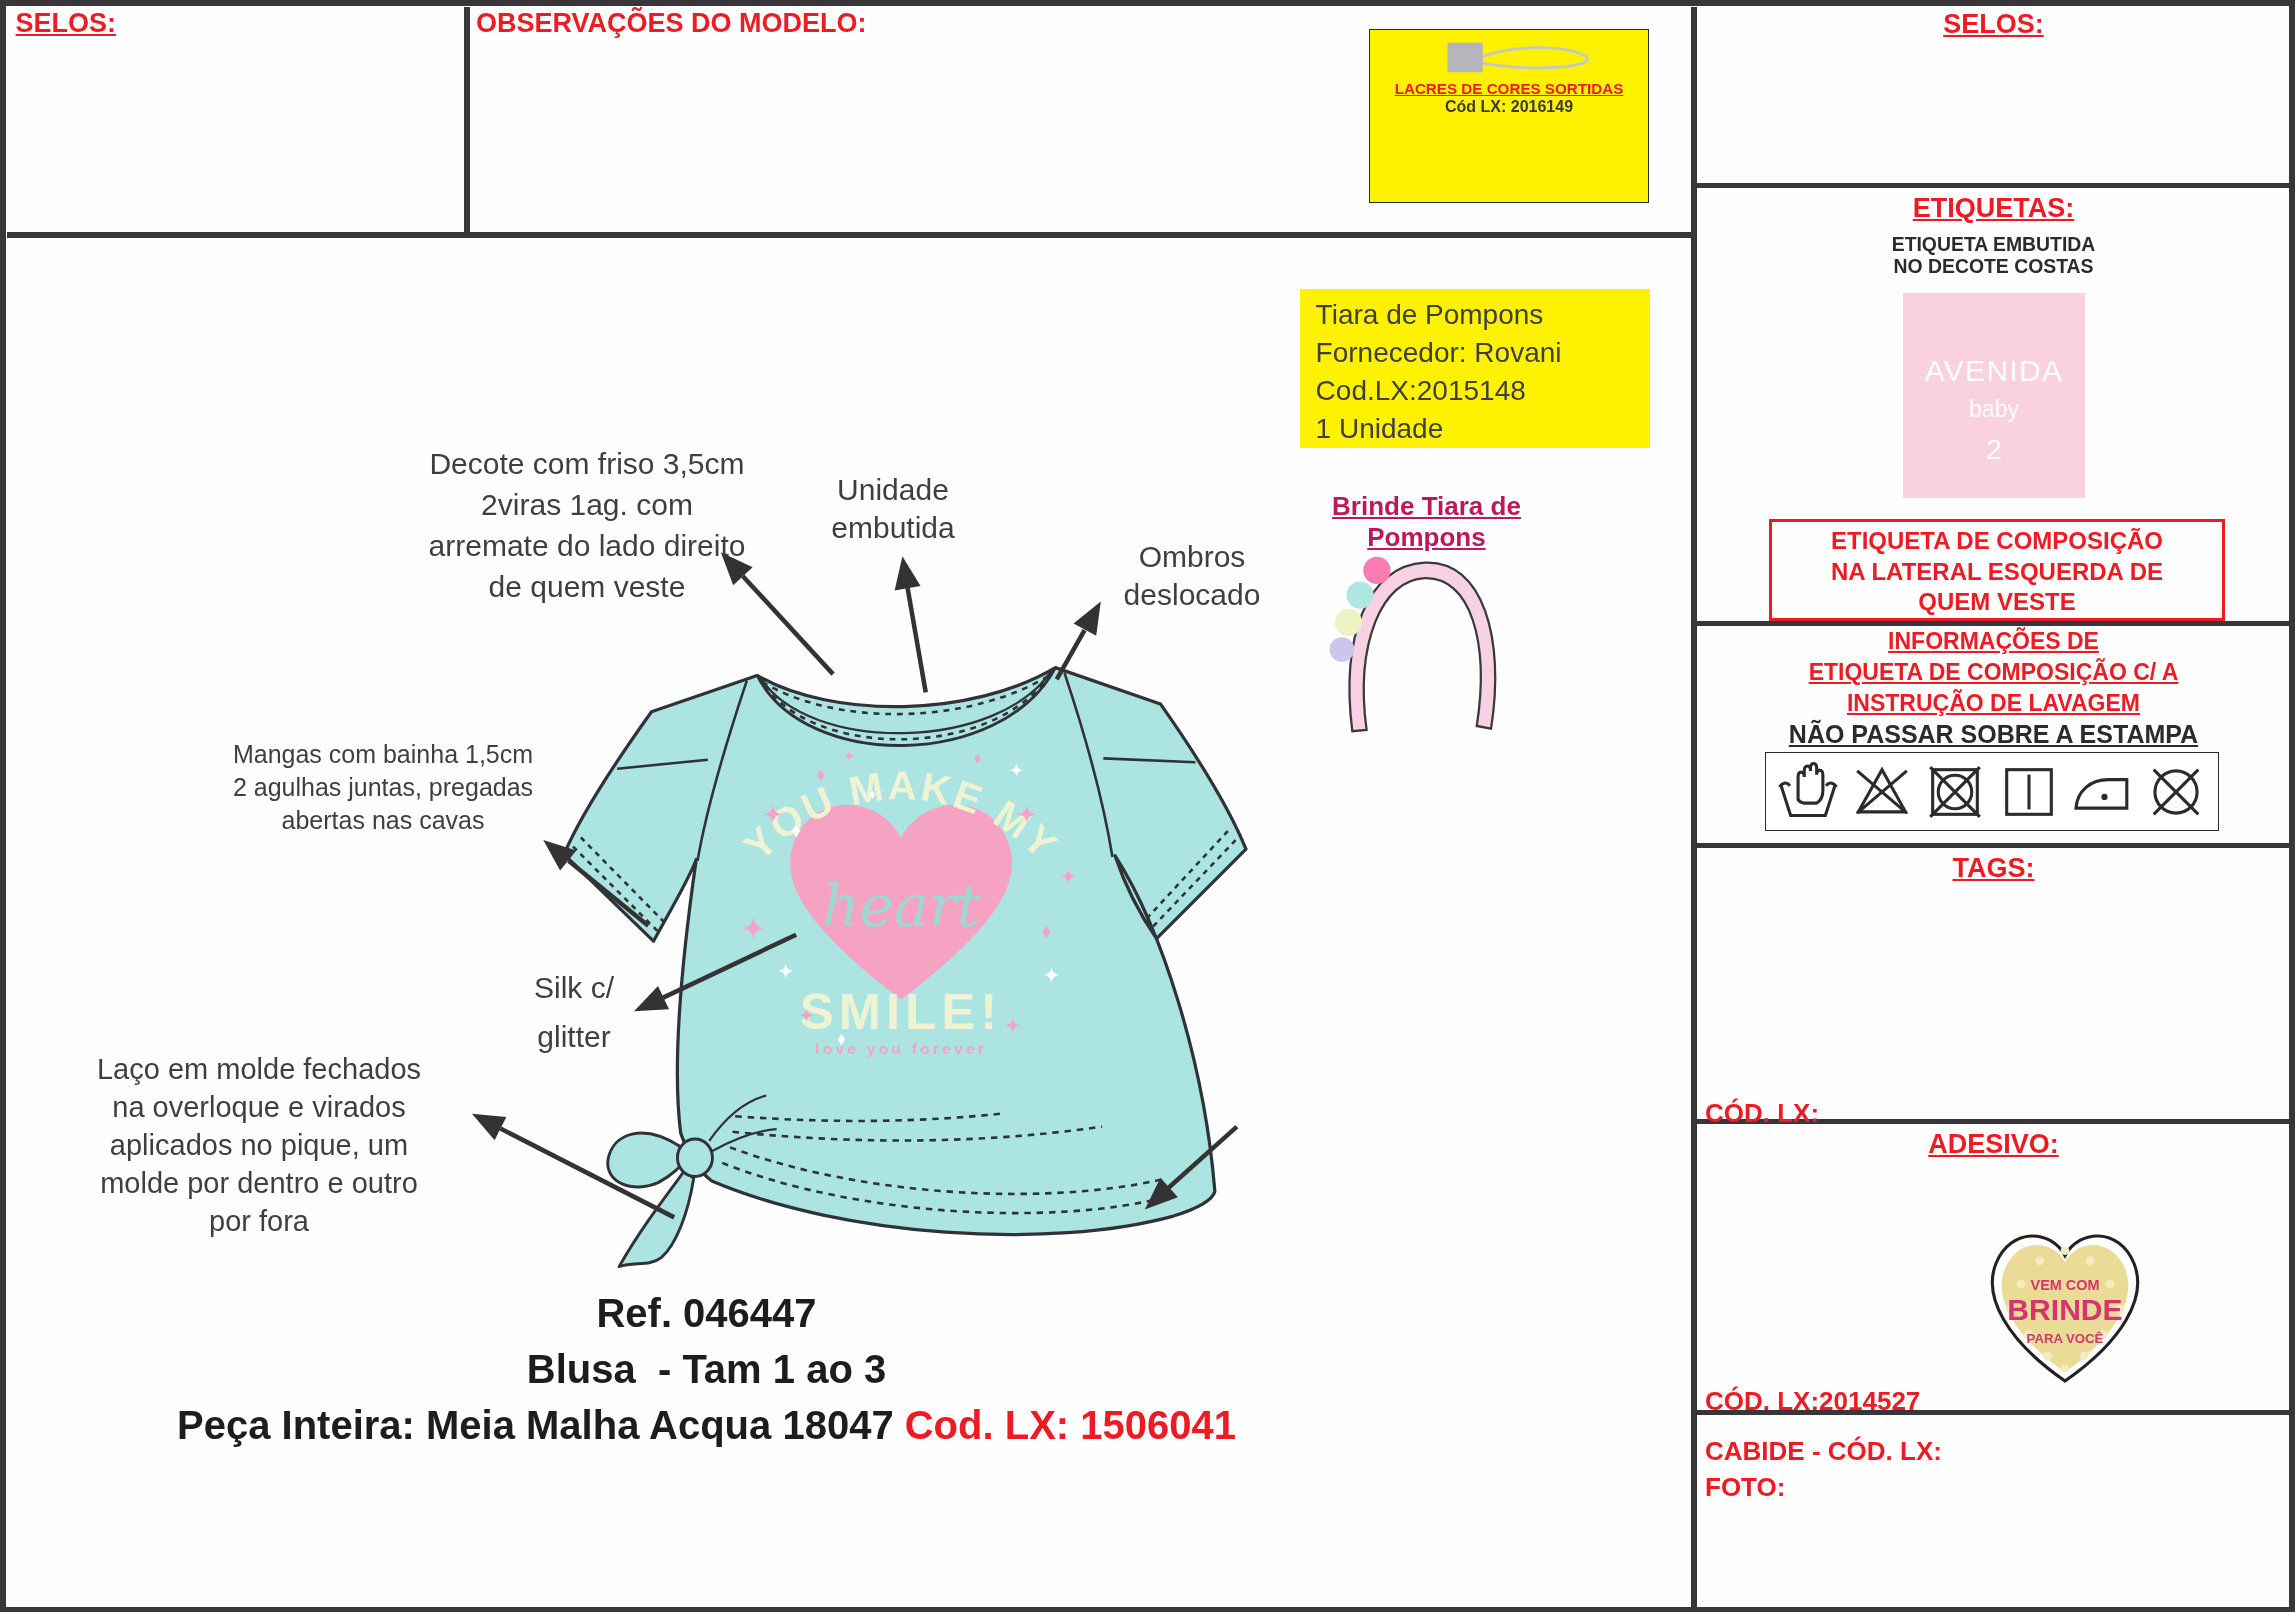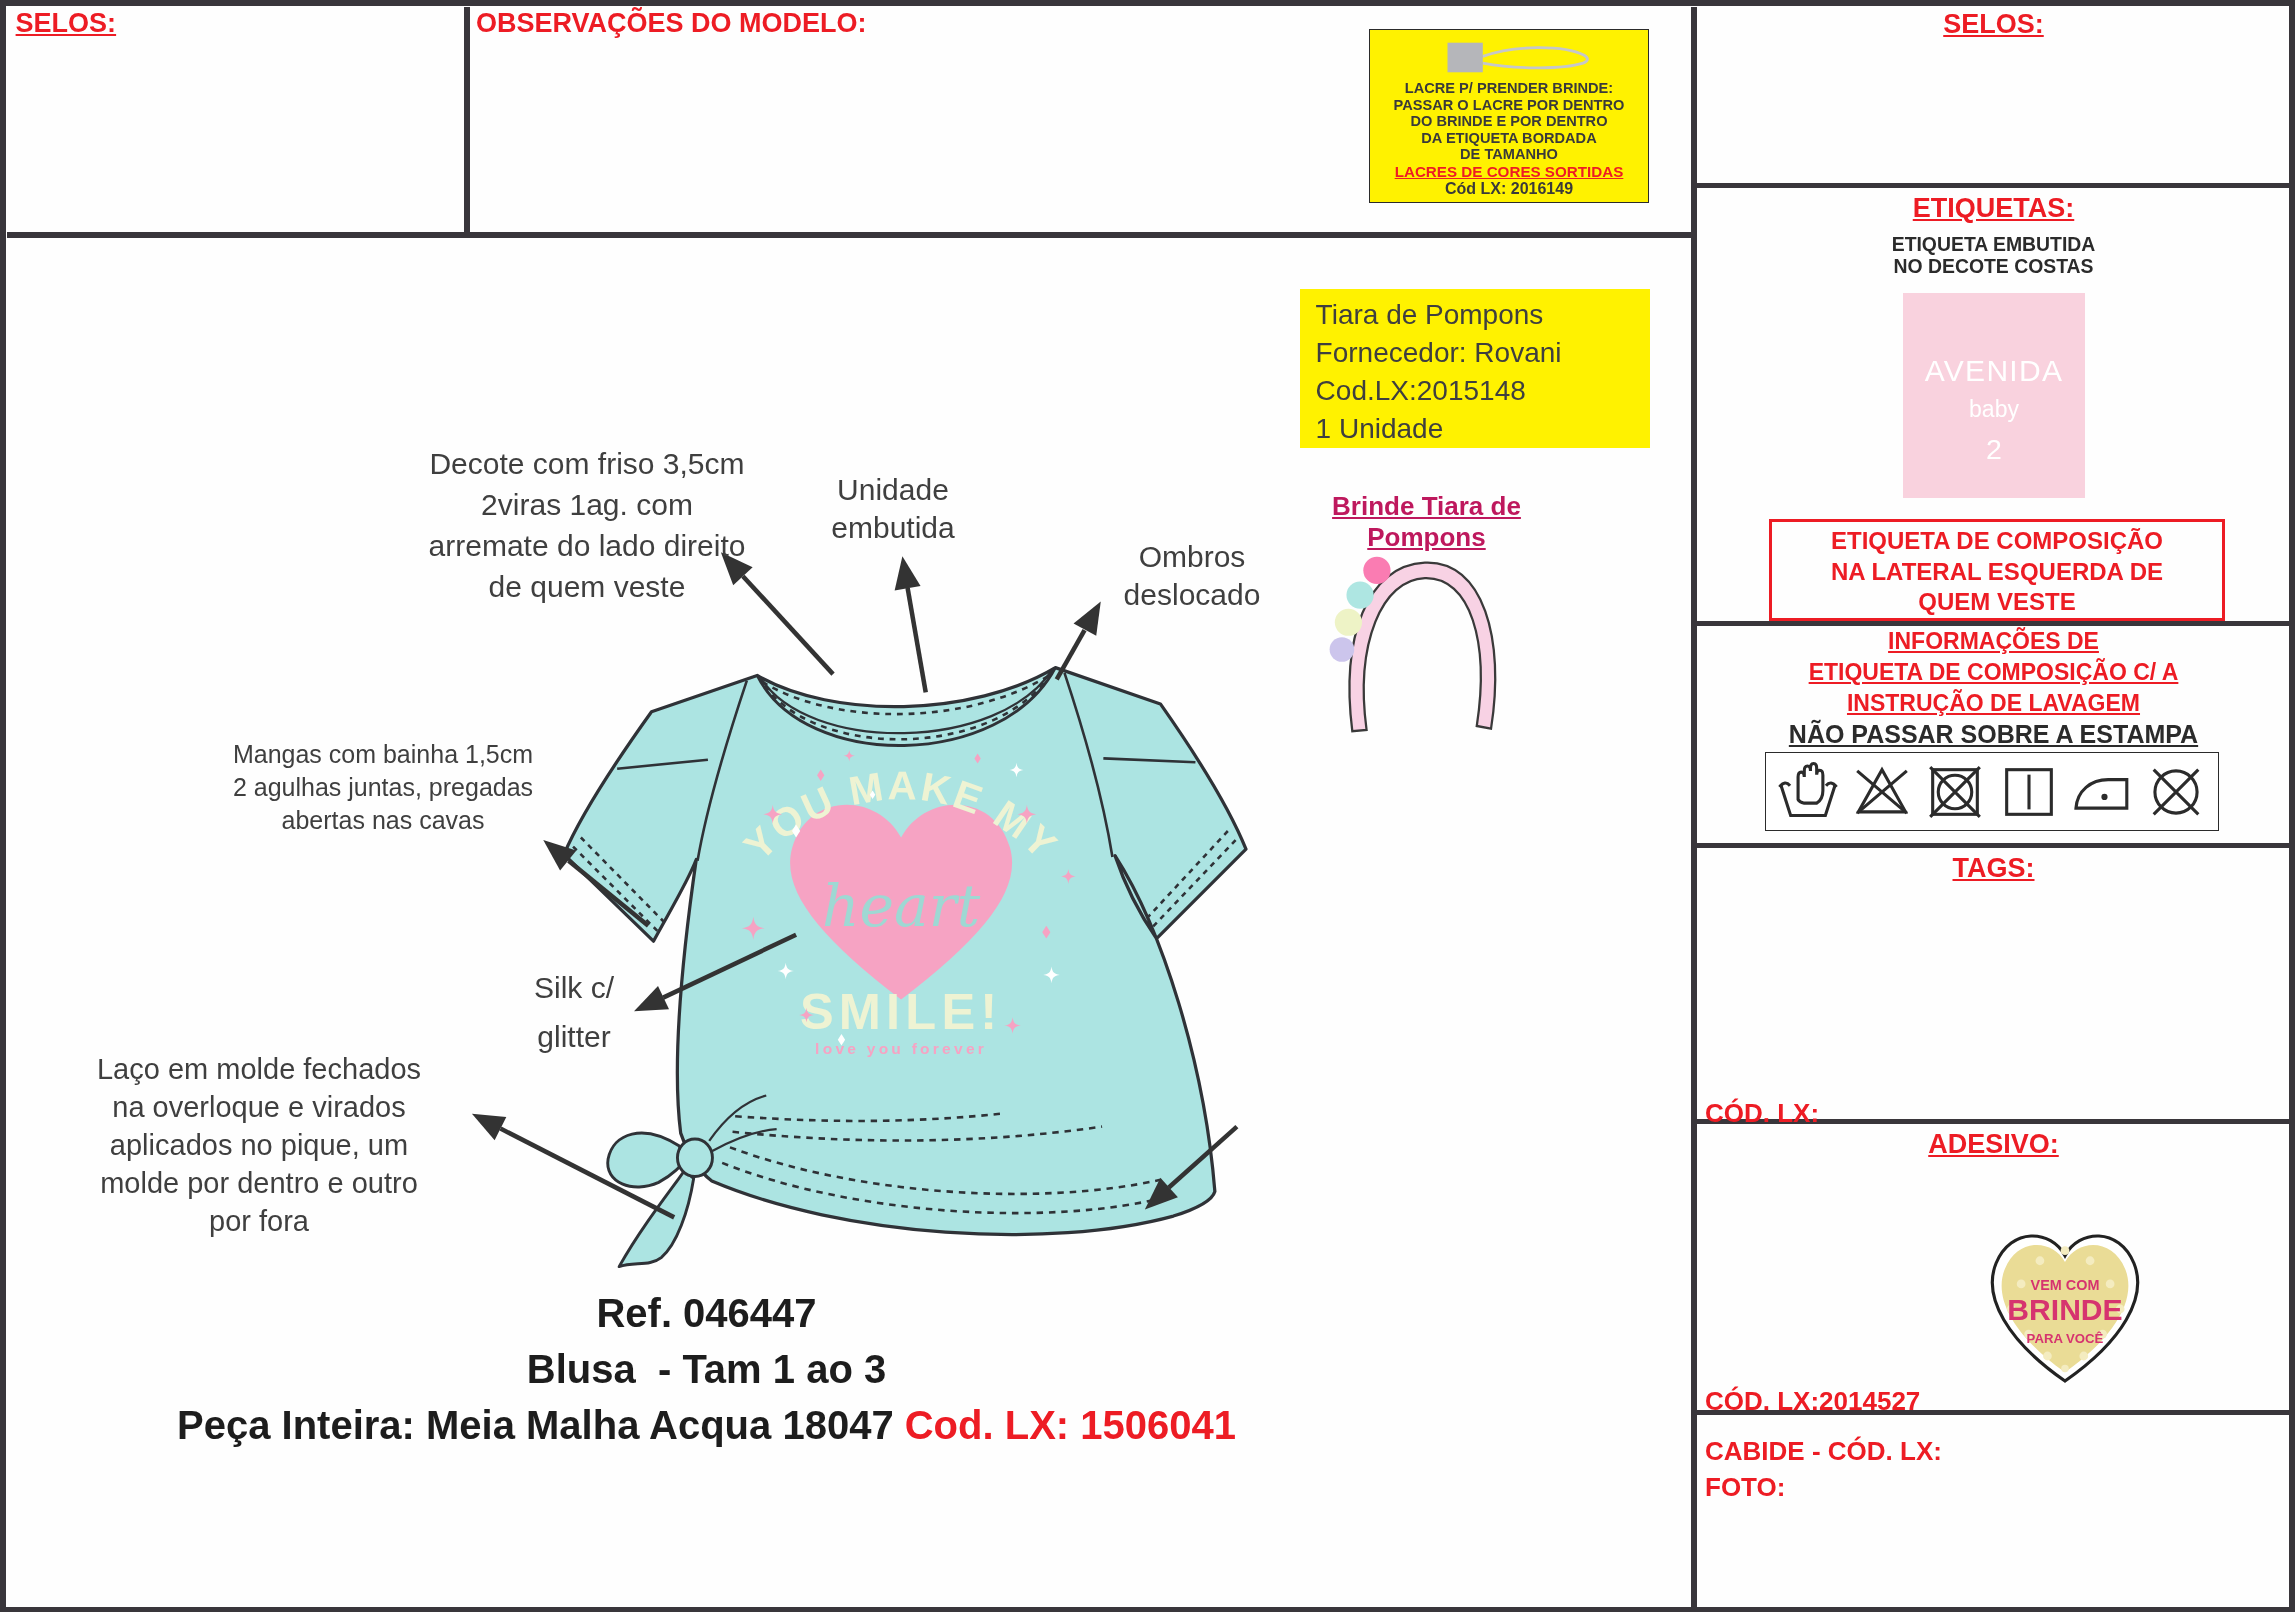--- a/index.html
+++ b/index.html
@@ -65,25 +65,20 @@
   <div class="line" style="left:1697px;top:1410px;width:593px;height:5.2px;"></div>
 
   <div class="abs redh und" style="left:15.6px;top:7.8px;font-size:27px;">SELOS:</div>
   <div class="abs redh" style="left:476px;top:7.8px;font-size:27px;">OBSERVAÇÕES DO MODELO:</div>
 
   <div class="abs lacre">
     <svg width="194" height="41" viewBox="0 0 320 72" style="margin-top:7.8px;">
       <path d="M 114 34 C 170 14 256 14 292 32 C 300 37 300 42 290 46 C 252 58 168 56 114 46" fill="none" stroke="#c6c7ca" stroke-width="5"></path>
       <rect x="52" y="10" width="62" height="52" fill="#b5b6ba"></rect>
     </svg>
-    <div class="txt">LACRE P/ PRENDER BRINDE:
-PASSAR O LACRE POR DENTRO
-DO BRINDE E POR DENTRO
-DA ETIQUETA BORDADA
-DE TAMANHO</div>
     <div class="hl">LACRES DE CORES SORTIDAS</div>
     <div class="cd">Cód LX: 2016149</div>
   </div>
 
   <div class="rc redh und" style="top:9px;font-size:27px;">SELOS:</div>
   <div class="rc redh und" style="top:193px;font-size:27px;">ETIQUETAS:</div>
   <div class="rc pre" style="top:233px;font-size:19.4px;line-height:22px;font-weight:bold;color:#2b2b2b;">ETIQUETA EMBUTIDA
 NO DECOTE COSTAS</div>
 
   <div class="pinklabel">

